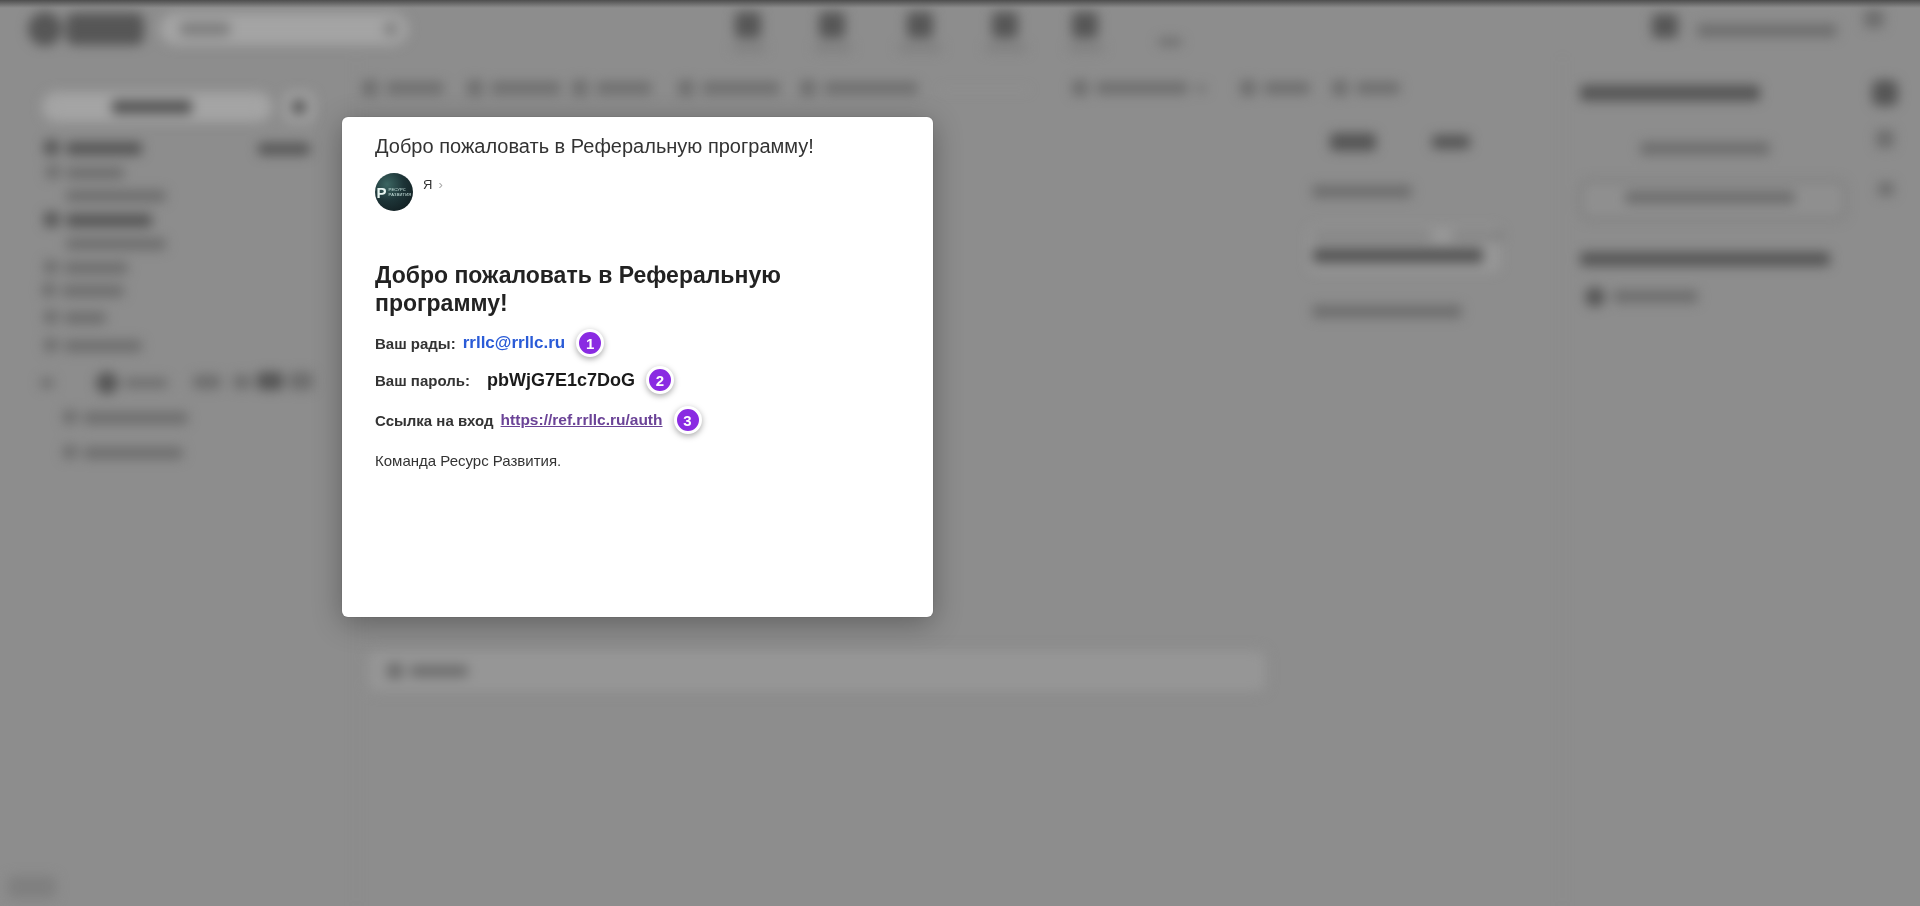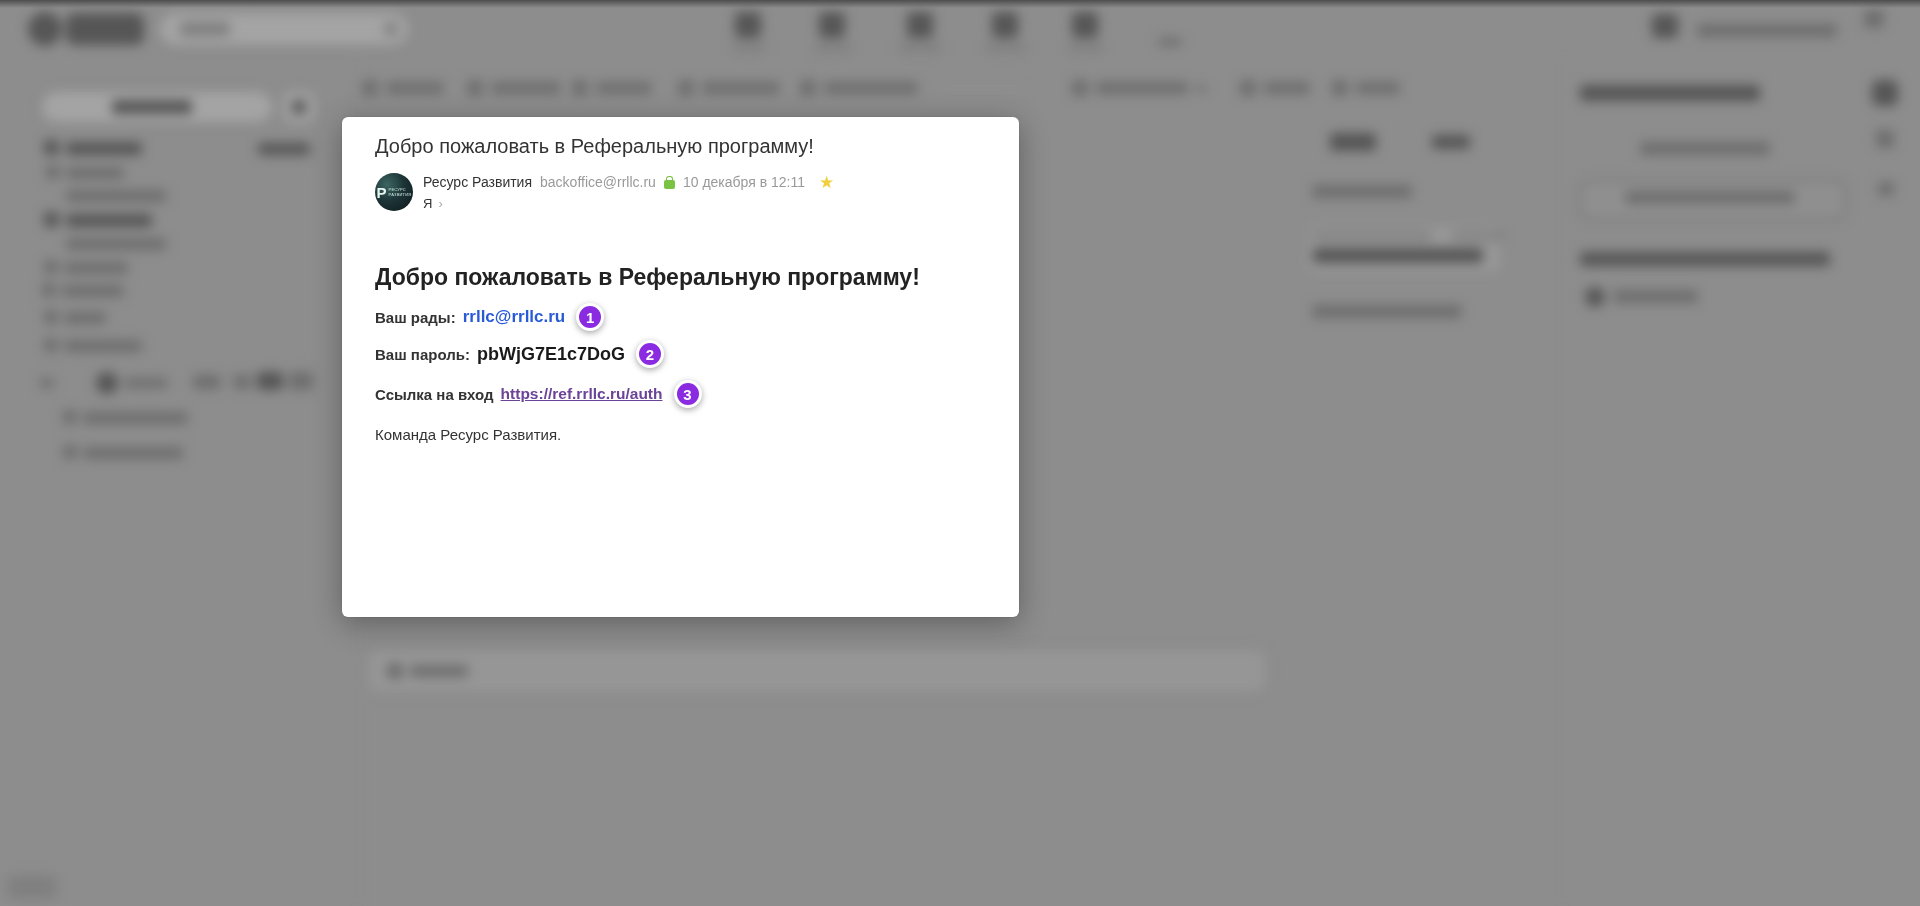--- a/index.html
+++ b/index.html
@@ -20,21 +20,21 @@
   .outline-btn{position:absolute;border:2px solid #6f6f6f;border-radius:9px;background:rgba(150,150,150,.35);}
   .topstrip{position:absolute;left:0;top:0;width:1920px;height:8px;
     background:linear-gradient(#4e4e4e,rgba(141,141,141,0));}
   .vline{position:absolute;background:#848484;width:1px;}
   .hline{position:absolute;background:#828282;height:1px;}
   .replybar{position:absolute;left:367px;top:649px;width:900px;height:44px;
     background:#969696;border:1px solid #818181;border-radius:10px;box-sizing:border-box;}
 
   
   .card{
-    position:absolute;left:342px;top:117px;width:677px;height:500px;
+    position:absolute;left:342px;top:117px;width:591px;height:500px;
     background:#ffffff;border-radius:6px;box-sizing:border-box;
     padding:16px 33px 0 33px;
     box-shadow:0 6px 30px rgba(0,0,0,.32), 0 0 0 1px rgba(0,0,0,.04);
   }
   .subject{font-size:20px;line-height:26px;color:#333;}
   .sender-row{margin-top:14px;display:flex;align-items:flex-start;}
   .avatar{
     width:38px;height:38px;border-radius:50%;flex:0 0 38px;
     background:radial-gradient(circle at 32% 30%,#3c6662 0%,#1d3437 45%,#0d1619 100%);
     display:flex;align-items:center;justify-content:center;gap:2px;
@@ -56,21 +56,21 @@
 
   .body-h2{margin-top:50px;font-size:23px;line-height:28px;font-weight:bold;color:#222;}
   .para{margin-top:22px;font-size:15px;line-height:18px;color:#333;}
   .para.first{margin-top:24px;}
   .cred-row{display:flex;align-items:center;height:28px;}
   .cred-row.login{margin-top:12px;}
   .cred-row.pass{margin-top:9px;}
   .cred-row.link{margin-top:12px;}
   .cred-label{font-size:15px;font-weight:bold;color:#333;white-space:pre;}
   .login-val{font-size:17px;font-weight:bold;color:#2a5bd7;margin-left:7px;text-decoration:none;}
-  .pass-val{font-size:18px;font-weight:bold;color:#1a1a1a;margin-left:7px;}
+  .pass-val{font-size:18px;font-weight:bold;color:#1a1a1a;margin-left:17px;}
   .link-val{font-size:15.5px;font-weight:bold;color:#6b4397;margin-left:7px;text-decoration:underline;}
   .badge{
     width:28px;height:28px;border-radius:50%;margin-left:11px;flex:0 0 28px;
     background:#8a2be2;border:3px solid #fff;box-sizing:border-box;
     box-shadow:0 2px 6px rgba(0,0,0,.35);
     display:flex;align-items:center;justify-content:center;
     color:#fff;font-size:15px;font-weight:bold;
   }
   .save-note{margin-top:12px;font-size:15px;line-height:18px;color:#333;}
   .closing{margin-top:16px;font-size:15px;line-height:22px;color:#333;}
@@ -195,27 +195,20 @@
 
   <div class="sender-row">
     <div class="avatar">
       <span class="mono">Р</span>
       <span class="tiny">
         <span>РЕСУРС</span>
         <span>РАЗВИТИЯ</span>
       </span>
     </div>
     <div class="sender-info">
-      <div class="sender-line1">
-        <span class="sender-name">Ресурс Развития</span>
-        <span class="sender-email">backoffice@rrllc.ru</span>
-        <span class="lock"></span>
-        <span class="sender-date">10 декабря в 12:11</span>
-        <span class="star">★</span>
-      </div>
       <div class="sender-line2">
         <span>Я</span>
         <span class="chev">›</span>
       </div>
     </div>
   </div>
 
   <div class="body-h2">Добро пожаловать в Реферальную программу!</div>
 
   <div class="cred-row login">

